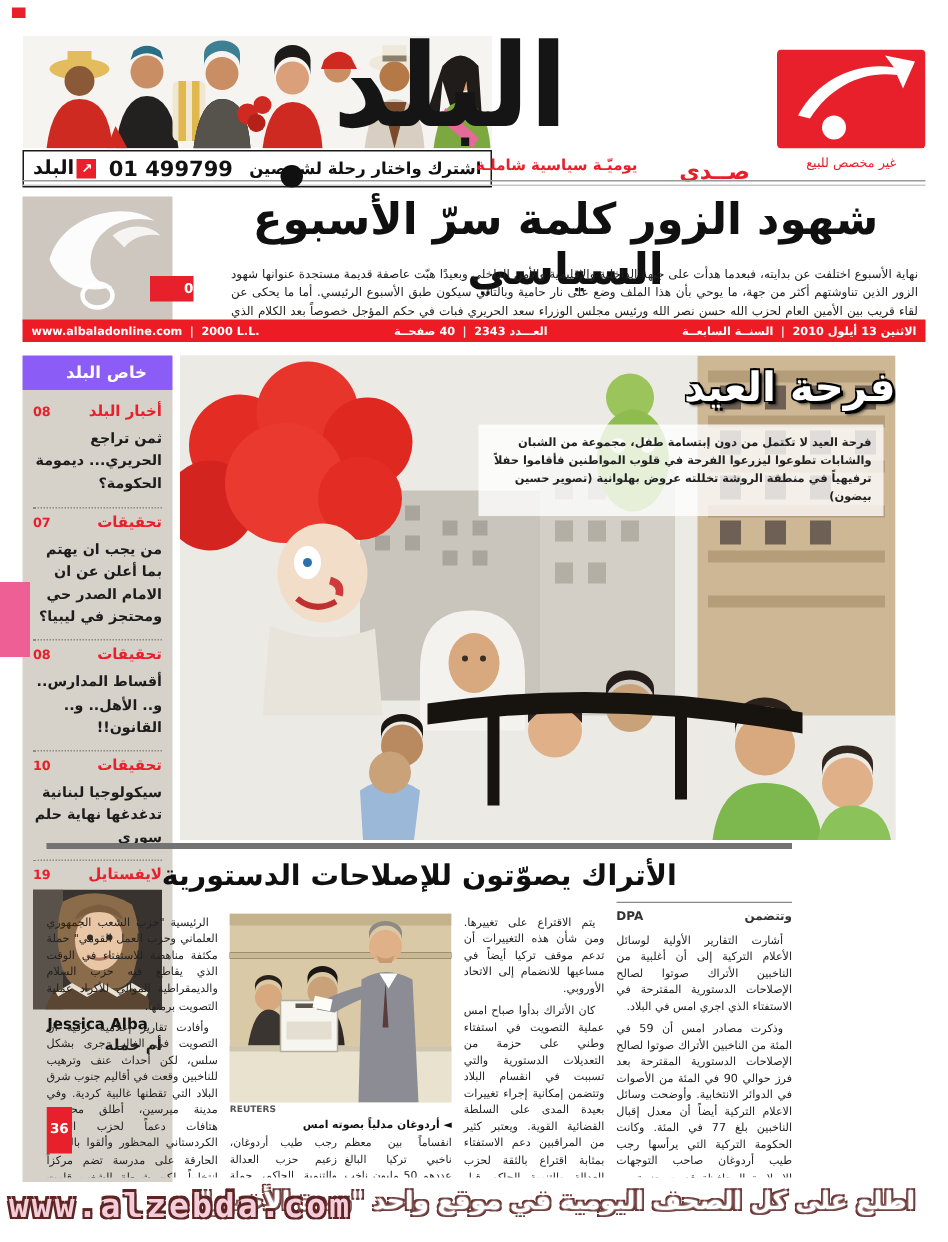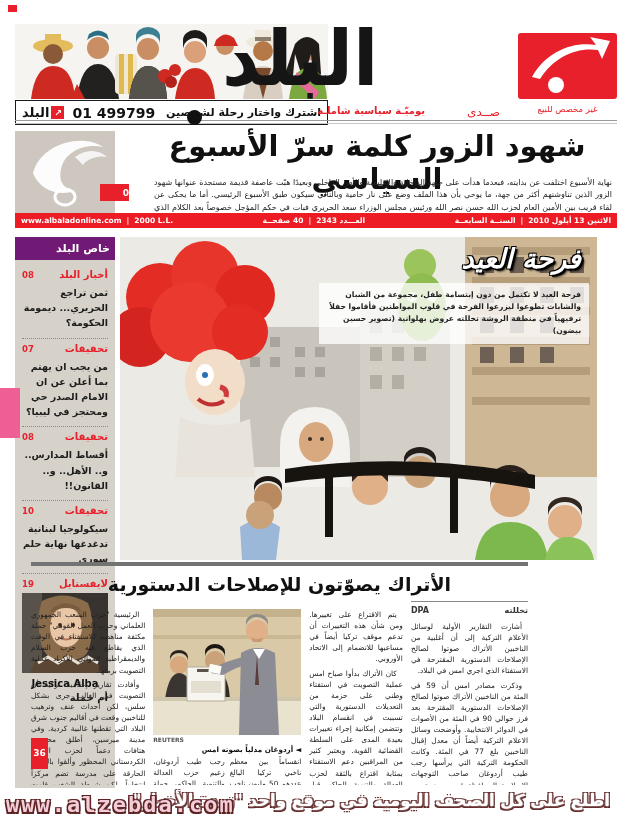--- a/index.html
+++ b/index.html
@@ -31,21 +31,21 @@
   #promo-bar .promo-brand .brand-name { font-size:13px; font-weight:900; color:#111; }
 
   #logo-text {
     right:110px; top:14px; width:300px; height:92px;
     font-size:74px; font-weight:900; color:#151515; text-align:left;
     line-height:88px; letter-spacing:-2px;
     transform: scaleY(1.04); direction:rtl;
   }
   #logo-square { right:15px; top:33px; width:99px; height:66px; }
   #not-for-sale { right:15px; top:104px; width:99px; text-align:center; font-size:8.5px; font-weight:normal; color:#e8202b; }
-  #tagline-sada { right:132px; top:105px; font-size:12px; font-weight:normal; color:#e8202b; }
+  #tagline-sada { right:132px; top:105px; font-size:15px; font-weight:bold; color:#e8202b; }
   #tagline-daily { right:207px; top:105px; font-size:10px; font-weight:bold; color:#e8202b; letter-spacing:1px; }
   #tagline-dot { left:187px; top:110px; width:15px; height:15px; border-radius:50%; background:#101010; z-index:3; }
   #masthead-rule { left:15px; top:120px; width:602px; height:4px; border-top:1px solid #9a9a9a; border-bottom:1px solid #c7c7c7; }
 
   
   #ornament { right:517px; top:131px; width:100px; height:84px; background:#cdc7c0; }
   #lead-headline {
     right:15px; top:130px; width:480px; text-align:center;
     font-size:29px; font-weight:900; color:#101010; line-height:1.15;
   }
@@ -65,41 +65,40 @@
     display:flex; align-items:center; justify-content:space-between;
     font-size:7.5px; font-weight:bold; padding:0 6px; direction:rtl;
   }
   #infobar .grp { display:flex; gap:5px; align-items:center; }
   #infobar .sep::before { content:"|"; opacity:.9; }
   #infobar .ltr { direction:ltr; }
 
   
   #sidebar { right:517px; top:237px; width:100px; height:551px; }
   #sidebar-head {
-    background:#701a75; color:#fff; height:23px; display:flex; align-items:center;
-    padding:0 5px; font-size:11px; font-weight:bold;
+    background:#8b5cf6; color:#fff; height:23px; display:flex; align-items:center;
+    padding:0 17px; font-size:11px; font-weight:bold;
   }
   #sidebar-body { background:#d6d1c9; height:528px; padding:5px 7px; overflow:hidden; }
   .sb-item { padding:4px 0 7px; }
   .sb-item + .sb-item { border-top:1px dotted #8f8a82; }
   .sb-row { display:flex; justify-content:space-between; align-items:baseline; }
   .sb-section { color:#e8202b; font-size:10px; font-weight:bold; }
   .sb-page { color:#e8202b; font-size:8.5px; font-weight:bold; }
   .sb-text { margin-top:5px; font-size:9.5px; font-weight:bold; color:#1c1c1c; line-height:1.6; text-align:right; }
   #celebrity-photo { width:86px; height:80px; margin:4px auto 0; display:block; }
   .celebrity-name { font-size:10px; font-weight:bold; color:#111; text-align:center; direction:ltr; margin-top:5px; }
   .celebrity-cap { font-size:10px; font-weight:bold; color:#1c1c1c; text-align:right; margin-top:3px; }
 
   
   #feature { right:35px; top:237px; width:477px; height:323px; overflow:hidden; background:#e7e4de; }
   #feature svg.scene { position:absolute; inset:0; }
   #feature-title {
-    position:absolute; top:6px; right:16px; color:#fff; font-size:27px; font-weight:900;
+    position:absolute; top:6px; right:0; color:#fff; font-size:27px; font-weight:900;
     text-shadow: 2px 2px 0 #000, -1px -1px 0 #000, 1px -1px 0 #000, -1px 1px 0 #000, 3px 3px 2px rgba(0,0,0,.6);
-    font-style: italic;
   }
   #feature-caption {
     position:absolute; top:46px; right:8px; width:270px;
     background:rgba(255,255,255,.78); padding:6px 8px;
     font-size:7.6px; font-weight:bold; color:#222; line-height:1.6; text-align:right;
   }
   #pink-tab { left:0; top:388px; width:20px; height:50px; background:#ee6095; }
 
   
   #article { left:31px; top:562px; width:497px; height:226px; border-top:4px solid #737373; direction:rtl; }
@@ -401,21 +400,21 @@
   </div>
 
   <div id="pink-tab" class="abs"></div>
 
   <div id="article" class="abs">
     <div id="article-headline">الأتراك يصوّتون للإصلاحات الدستورية</div>
     <div id="article-cols">
 
       <div id="a-col1" class="a-col">
         <div id="a-byline">
-          <span>تخللته</span>
+          <span>وتتضمن</span>
           <span>DPA</span>
         </div>
         <p>أشارت التقارير الأولية لوسائل الأعلام التركية إلى أن أغلبية من الناخبين الأتراك صوتوا لصالح الإصلاحات الدستورية المقترحة في الاستفتاء الذي اجري امس في البلاد.</p>
         <p>وذكرت مصادر امس أن 59 في المئة من الناخبين الأتراك صوتوا لصالح الإصلاحات الدستورية المقترحة بعد فرز حوالي 90 في المئة من الأصوات في الدوائر الانتخابية. وأوضحت وسائل الاعلام التركية أيضاً أن معدل إقبال الناخبين بلغ 77 في المئة. وكانت الحكومة التركية التي يرأسها رجب طيب أردوغان صاحب التوجهات الإسلامية المحافظة قدمت حزمة من المقترحات تضم 26 بنداً في الدستور التركي</p>
       </div>
 
       <div id="a-col2" class="a-col">
         <p>يتم الاقتراع على تغييرها. ومن شأن هذه التغييرات أن تدعم موقف تركيا أيضاً في مساعيها للانضمام إلى الاتحاد الأوروبي.</p>
         <p>كان الأتراك بدأوا صباح امس عملية التصويت في استفتاء وطني على حزمة من التعديلات الدستورية والتي تسببت في انقسام البلاد وتتضمن إمكانية إجراء تغييرات بعيدة المدى على السلطة القضائية القوية. ويعتبر كثير من المراقبين دعم الاستفتاء بمثابة اقتراع بالثقة لحزب العدالة والتنمية الحاكم قبل الانتخابات العامة التي تجرى العام المقبل.</p>
 

